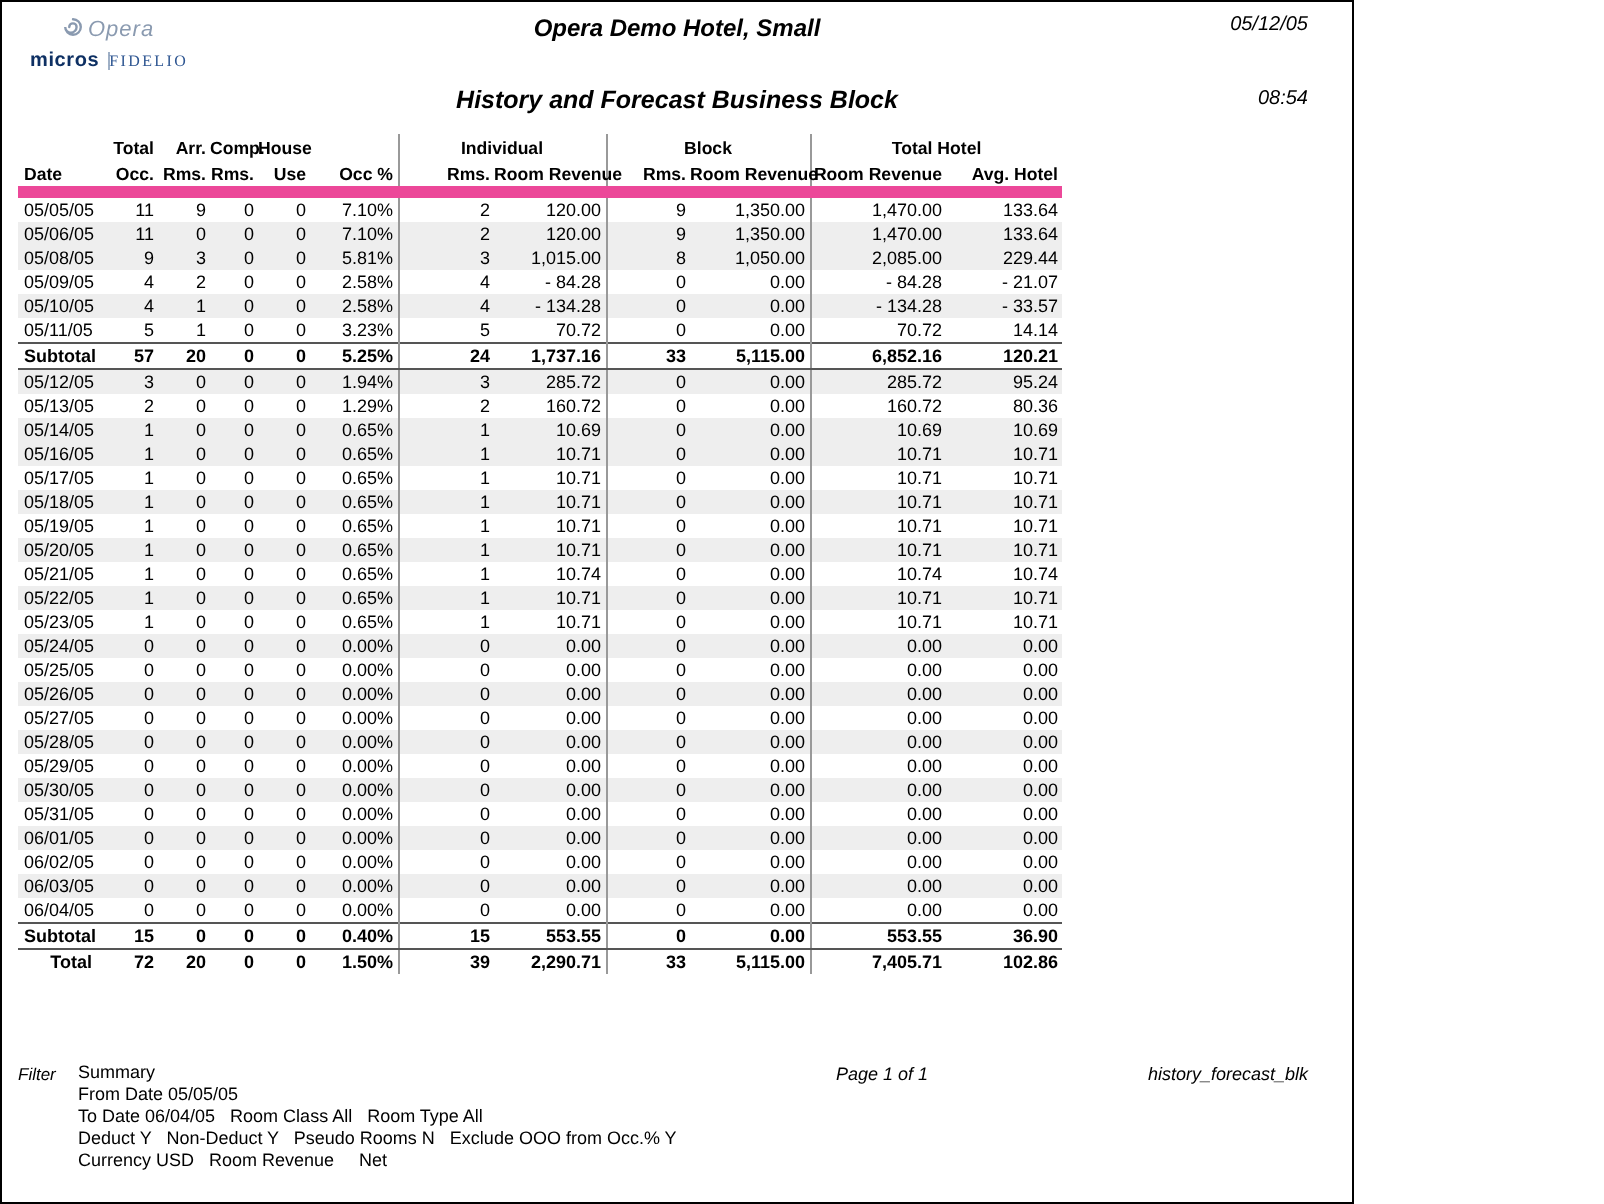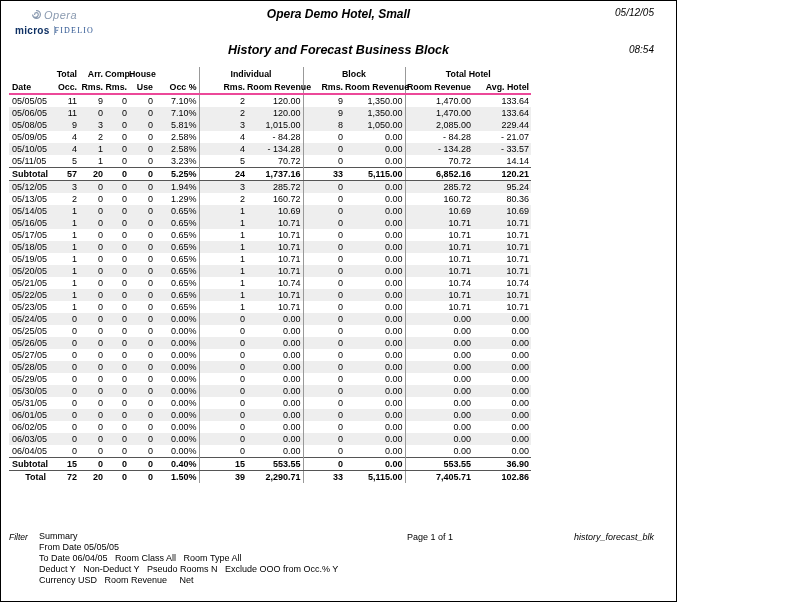--- a/index.html
+++ b/index.html
@@ -21,35 +21,35 @@
   .report-title { position:absolute; top:42px; left:0; width:100%; text-align:center;
                   font-weight:bold; font-style:italic; font-size:12.5px; }
   .print-time { position:absolute; top:43px; right:22px; font-style:italic; font-size:10px; }
 
   
   table { border-collapse:collapse; table-layout:fixed; width:522px;
           position:absolute; top:66px; left:8px; }
   th, td { padding:0; white-space:nowrap; font-size:9px; line-height:12px; height:12px; }
   th { font-size:8.8px; font-weight:bold; overflow:visible; }
   tr.ghead th { height:13px; vertical-align:bottom; }
-  tr.colhead th { height:13px; border-bottom:2px solid #ec4899; vertical-align:bottom; }
+  tr.colhead th { height:13px; border-bottom:6px solid #ec4899; vertical-align:bottom; }
   td.c0, th.c0 { text-align:left; padding-left:3px; }
   .c1,.c2,.c3,.c4,.c5,.c6,.c7,.c8,.c9,.c10,.c11 { text-align:right; padding-right:2px; }
   .sep { border-left:1px solid #999; }
   .grp { text-align:center !important; padding-right:0 !important; }
   tr.stripe td { background:var(--stripe,#eee); }
   tr.subtotal td { font-weight:bold; border-top:1px solid #555; border-bottom:1px solid #555; }
   tr.total td { font-weight:bold; border-top:1px solid #555; }
   tr.subtotal td.c0, tr.total td.c0 { text-align:right; padding-right:5px;margin-left:44px; }
 
   
   .footer { position:absolute; top:530px; left:0; width:100%; font-size:9px; }
   .filter-label { position:absolute; left:8px; top:1px; font-style:italic; font-size:8.5px; }
   .filter-lines { position:absolute; left:38px; top:0; white-space:pre; line-height:11px; font-size:9px; }
-  .page-label { position:absolute; left:406px; top:1px; }
+  .page-label { position:absolute; left:417px; top:1px; font-style:italic; }
   .report-file { position:absolute; right:22px; top:1px; font-style:italic; }
 </style>
 </head>
 <body>
 
 <div class="page">
 
   <div class="logo">
     <div class="opera-row">
       <span>

